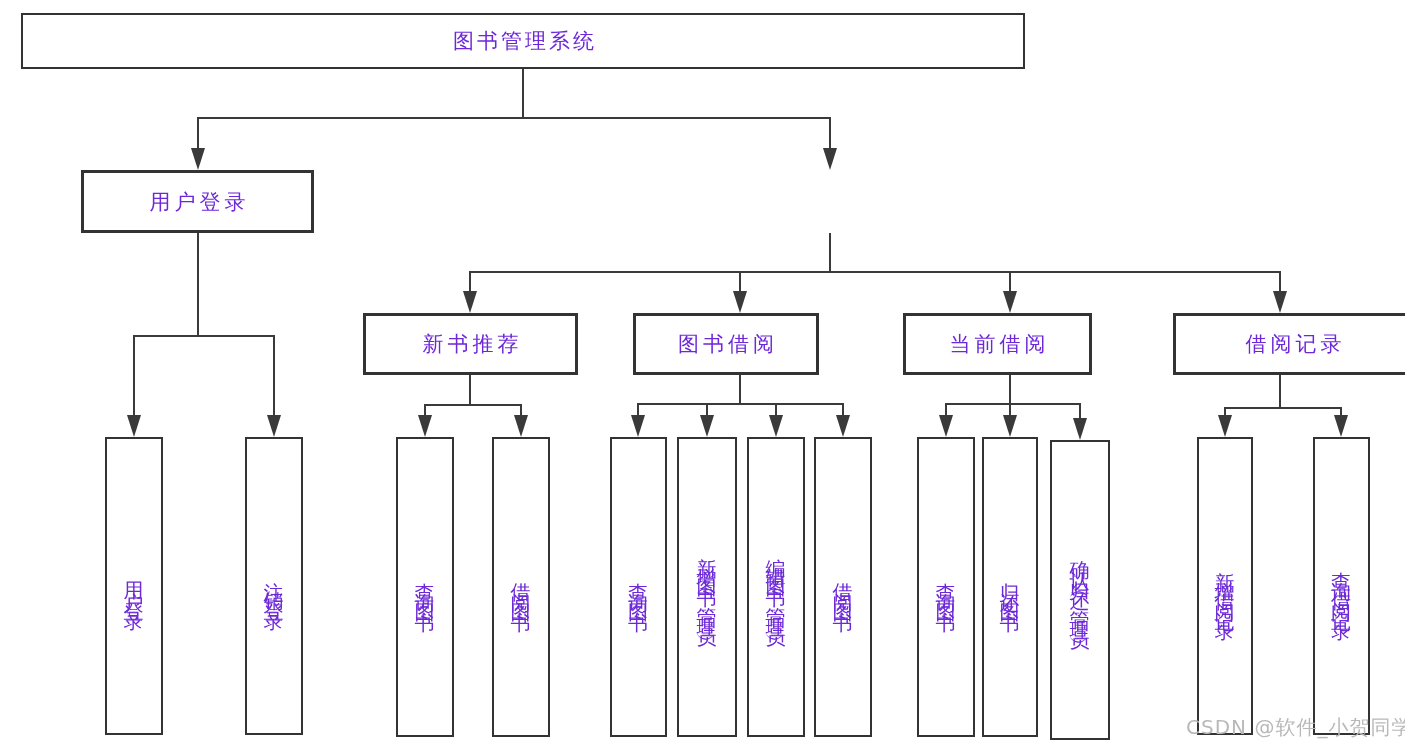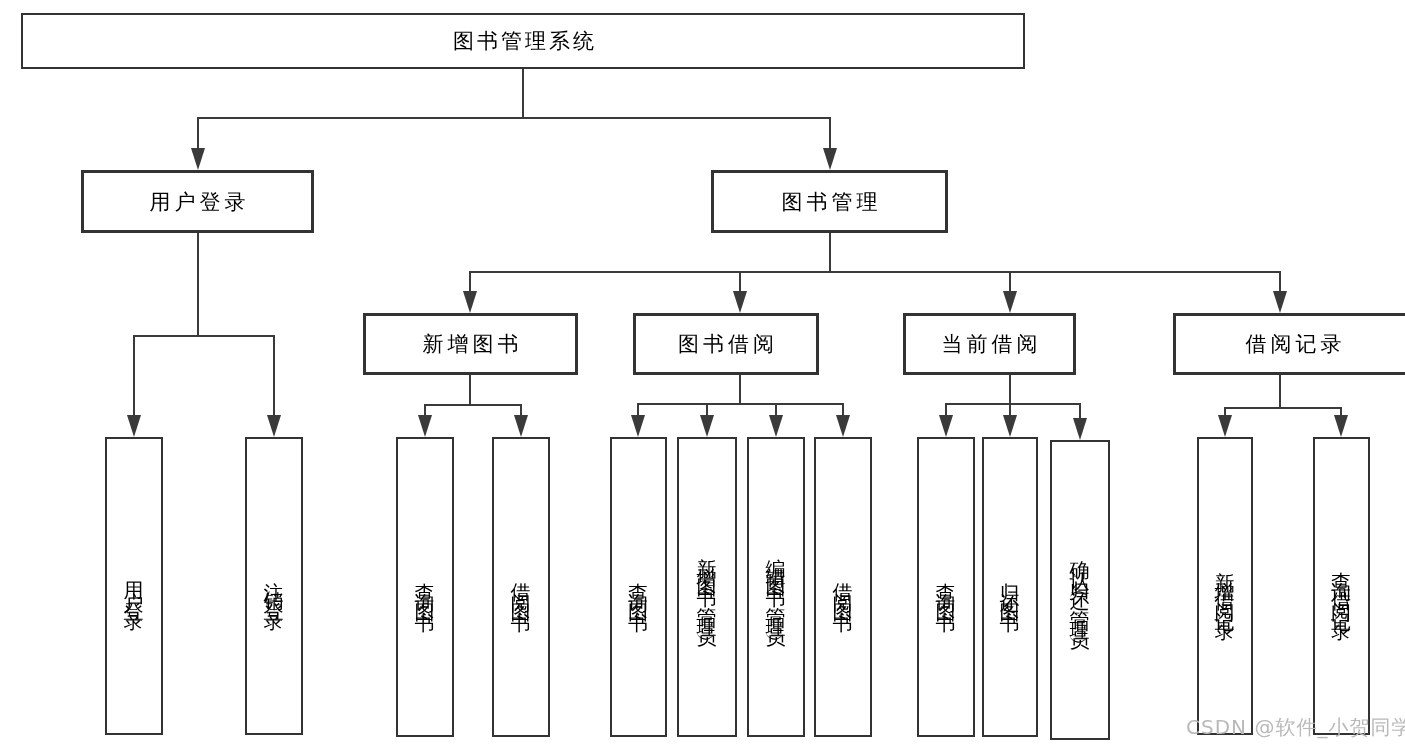--- a/index.html
+++ b/index.html
@@ -6,21 +6,21 @@
   .canvas {
     position:relative; width:1405px; height:747px; background:#ffffff;
     font-family:"DejaVu Sans","Liberation Sans",sans-serif; overflow:hidden;
   }
   .wires { position:absolute; left:0; top:0; width:1405px; height:747px; z-index:1; }
   .wires line { stroke:#3a3a3a; stroke-width:2; }
   .wires polygon { fill:#3a3a3a; }
   .box {
     position:absolute; box-sizing:border-box; background:#ffffff;
     border:2px solid #333333; display:flex; align-items:center; justify-content:center;
-    color:#000000; z-index:2;
+    color:#6d28d9; z-index:2;
   }
   .box.lv2, .box.lv3 { border-width:3px; }
   .box.h span { font-size:21px; letter-spacing:4px; white-space:nowrap; text-indent:4px; }
   .box.root span { font-size:21px; letter-spacing:3px; }
   .box.v span {
     writing-mode:vertical-lr; font-size:20px; letter-spacing:10px;
     line-height:1; white-space:nowrap;
   }
   .watermark {
     position:absolute; left:1186px; top:714px; z-index:5;
@@ -108,31 +108,28 @@
     </g>
   </svg>
 
   <div class="box h root" style="left:21px;top:13px;width:1004px;height:56px">
     <span>图书管理系统</span>
   </div>
 
   <div class="box h lv2" style="left:81px;top:170px;width:233px;height:63px">
     <span>用户登录</span>
   </div>
-  <div class="box h lv2" style="left:711px;top:170px;width:237px;height:63px">
-    <span>图书管理</span>
-  </div>
 
   <div class="box h lv3" style="left:363px;top:313px;width:215px;height:62px">
-    <span>新增图书</span>
+    <span>新书推荐</span>
   </div>
   <div class="box h lv3" style="left:633px;top:313px;width:186px;height:62px">
     <span>图书借阅</span>
   </div>
-  <div class="box h lv3" style="left:903px;top:313px;width:173px;height:62px">
+  <div class="box h lv3" style="left:903px;top:313px;width:189px;height:62px">
     <span>当前借阅</span>
   </div>
   <div class="box h lv3" style="left:1173px;top:313px;width:241px;height:62px">
     <span>借阅记录</span>
   </div>
 
   <div class="box v" style="left:105px;top:437px;width:58px;height:298px">
     <span>用户登录</span>
   </div>
   <div class="box v" style="left:245px;top:437px;width:58px;height:298px">

